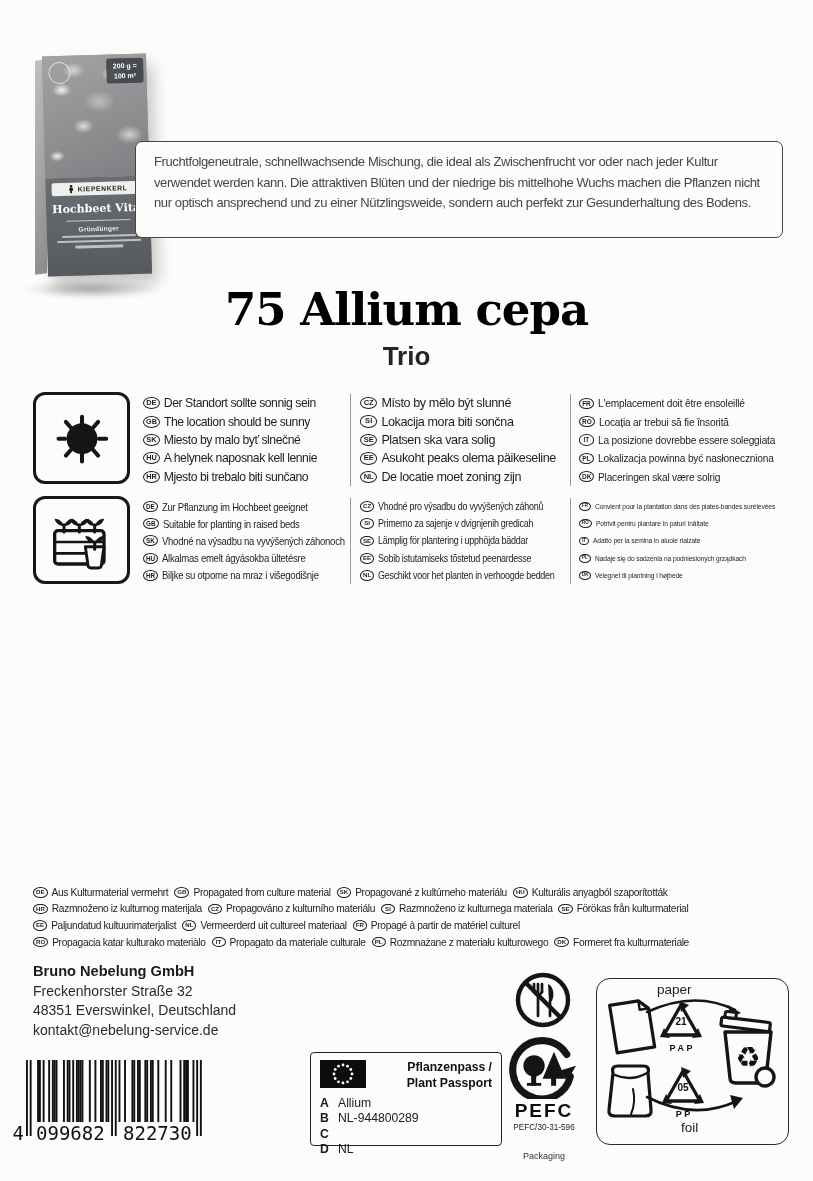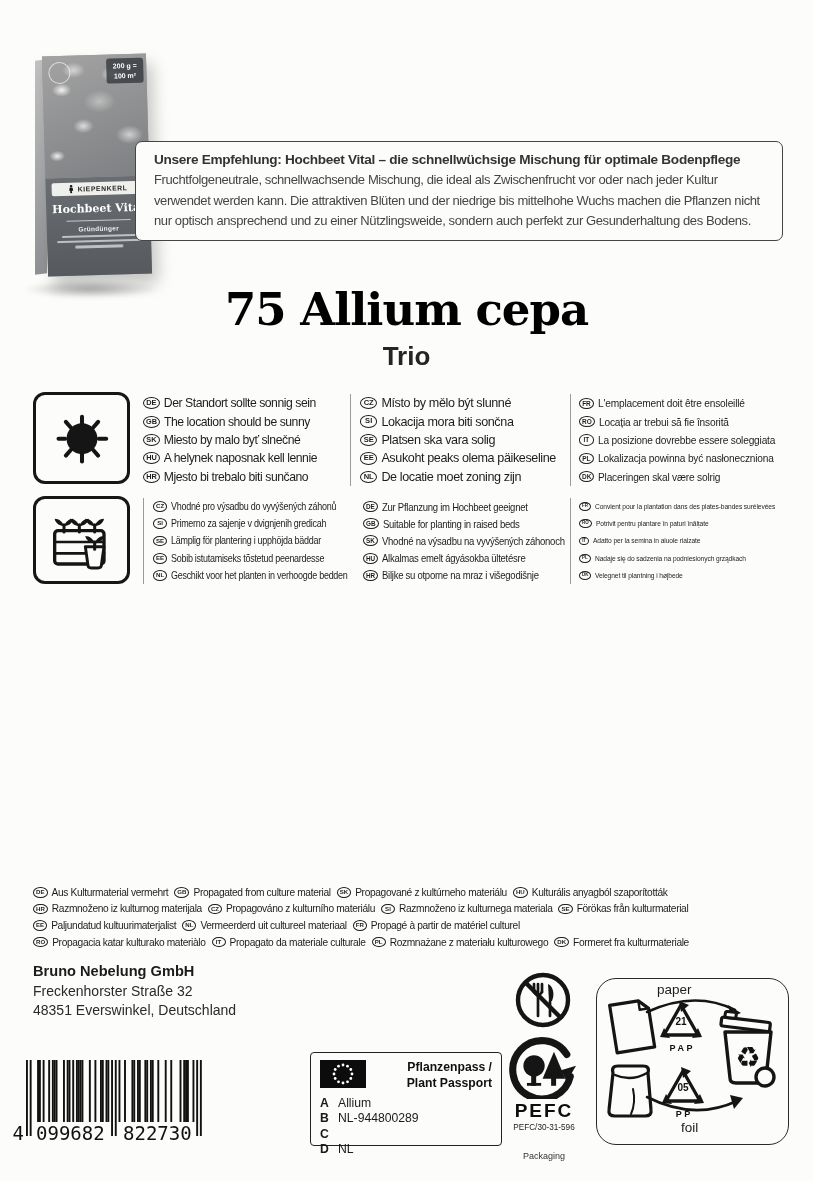--- a/index.html
+++ b/index.html
@@ -110,21 +110,21 @@
 
   
   .nofood{position:absolute;left:514px;top:971px}
   .pefc{position:absolute;left:505px;top:1037px;width:78px;text-align:center}
   .pefc-name{font-weight:bold;font-size:19px;letter-spacing:2px;color:#0d0d0d;margin-top:-3px}
   .pefc-cert{font-size:8.2px;color:#222;margin-top:1px}
   .pefc-label{font-size:9px;color:#333;margin-top:19px}
 
   
   .recycle-box{position:absolute;left:596px;top:978px;width:193px;height:167px;
-      border:1.6px solid #2a2a2a;border-radius:20px;background:#fcfcfa}
+      border:1.6px solid #2a2a2a;border-radius:14px;background:#fcfcfa}
   .recycle-box .lbl{position:absolute;font-size:13.5px;color:#1d1d1b}
   .paper-label{left:60px;top:3px}
   .foil-label{left:84px;top:141px}
   .arrow-svg{position:absolute}
   .paper-arrow{left:40px;top:9px}
   .foil-arrow{left:42px;top:110px}
   .sheet-icon{position:absolute;left:8px;top:16px}
   .bag-icon{position:absolute;left:6px;top:82px}
   .bin-icon{position:absolute;left:116px;top:25px}
   .tri-wrap{position:absolute;width:44px;text-align:center}
@@ -166,21 +166,20 @@
         <div class="box-smallprint">
             <i></i>
             <i></i>
             <i></i>
           </div>
       </div>
     </div>
   </div>
 
   <div class="rec-box">
-    <div class="rec-title">Unsere Empfehlung: Hochbeet Vital – die schnellwüchsige Mischung für optimale Bodenpflege</div>
     <div class="rec-body">Fruchtfolgeneutrale, schnellwachsende Mischung, die ideal als Zwischenfrucht vor oder nach jeder Kultur verwendet werden kann. Die attraktiven Blüten und der niedrige bis mittelhohe Wuchs machen die Pflanzen nicht nur optisch ansprechend und zu einer Nützlingsweide, sondern auch perfekt zur Gesunderhaltung des Bodens.</div>
   </div>
 
   <div class="main-title">75 Allium cepa</div>
   <div class="sub-title">Trio</div>
 
   <div class="info-row" id="info-row-0">
     <div class="icon-box">
       <svg width="66" height="64" viewBox="0 0 90 86">
         <circle cx="45" cy="44" r="21" class="fill"></circle>
@@ -282,62 +281,62 @@
         <use href="#sprout" x="28" y="20"></use>
         <use href="#sprout" x="51" y="20"></use>
         <use href="#sprout" x="74" y="20"></use>
         <g>
           <path d="M60,58 L64,86 Q64,90 69,90 L79,90 Q84,90 84,86 L88,58 Z" fill="#fcfcfa" class="" stroke="#151515" stroke-width="4.4" stroke-linejoin="round"></path>
           <use href="#sprout" x="74" y="46" transform="scale(1)"></use>
         </g>
       </svg>
     </div>
     <div class="cols" id="row1-cols">
+        <div class="lang-col col-0">
+          <div class="lang-line">
+            <span class="code-badge">DE</span>
+            <span class="lang-text">Zur Pflanzung im Hochbeet geeignet</span>
+          </div>
+          <div class="lang-line">
+            <span class="code-badge">GB</span>
+            <span class="lang-text">Suitable for planting in raised beds</span>
+          </div>
+          <div class="lang-line">
+            <span class="code-badge">SK</span>
+            <span class="lang-text">Vhodné na výsadbu na vyvýšených záhonoch</span>
+          </div>
+          <div class="lang-line">
+            <span class="code-badge">HU</span>
+            <span class="lang-text">Alkalmas emelt ágyásokba ültetésre</span>
+          </div>
+          <div class="lang-line">
+            <span class="code-badge">HR</span>
+            <span class="lang-text">Biljke su otporne na mraz i višegodišnje</span>
+          </div>
+        </div>
         <div class="lang-col col-1">
           <div class="lang-line">
             <span class="code-badge">CZ</span>
             <span class="lang-text">Vhodné pro výsadbu do vyvýšených záhonů</span>
           </div>
           <div class="lang-line">
             <span class="code-badge">SI</span>
             <span class="lang-text">Primerno za sajenje v dvignjenih gredicah</span>
           </div>
           <div class="lang-line">
             <span class="code-badge">SE</span>
             <span class="lang-text">Lämplig för plantering i upphöjda bäddar</span>
           </div>
           <div class="lang-line">
             <span class="code-badge">EE</span>
             <span class="lang-text">Sobib istutamiseks tõstetud peenardesse</span>
           </div>
           <div class="lang-line">
             <span class="code-badge">NL</span>
             <span class="lang-text">Geschikt voor het planten in verhoogde bedden</span>
-          </div>
-        </div>
-        <div class="lang-col col-0">
-          <div class="lang-line">
-            <span class="code-badge">DE</span>
-            <span class="lang-text">Zur Pflanzung im Hochbeet geeignet</span>
-          </div>
-          <div class="lang-line">
-            <span class="code-badge">GB</span>
-            <span class="lang-text">Suitable for planting in raised beds</span>
-          </div>
-          <div class="lang-line">
-            <span class="code-badge">SK</span>
-            <span class="lang-text">Vhodné na výsadbu na vyvýšených záhonoch</span>
-          </div>
-          <div class="lang-line">
-            <span class="code-badge">HU</span>
-            <span class="lang-text">Alkalmas emelt ágyásokba ültetésre</span>
-          </div>
-          <div class="lang-line">
-            <span class="code-badge">HR</span>
-            <span class="lang-text">Biljke su otporne na mraz i višegodišnje</span>
           </div>
         </div>
         <div class="lang-col col-2">
           <div class="lang-line">
             <span class="code-badge">FR</span>
             <span class="lang-text">Convient pour la plantation dans des plates-bandes surélevées</span>
           </div>
           <div class="lang-line">
             <span class="code-badge">RO</span>
             <span class="lang-text">Potrivit pentru plantare în paturi înălțate</span>
@@ -427,20 +426,21 @@
           <span>Formeret fra kulturmateriale</span>
         </span>
       </div>
     </div>
 
   <div class="address">
     <div class="company">Bruno Nebelung GmbH</div>
     <div id="address-lines">
         <div>Freckenhorster Straße 32</div>
         <div>48351 Everswinkel, Deutschland</div>
+        <div>kontakt@nebelung-service.de</div>
       </div>
   </div>
 
   <div class="barcode">
     <svg id="barcode-svg" width="205" height="92">
         <g fill="#111">
           <rect x="16.00" y="0" width="1.9000000000000001" height="76"></rect>
           <rect x="19.70" y="0" width="1.9000000000000001" height="76"></rect>
           <rect x="27.10" y="0" width="1.9000000000000001" height="62"></rect>
           <rect x="28.95" y="0" width="1.9000000000000001" height="62"></rect>

